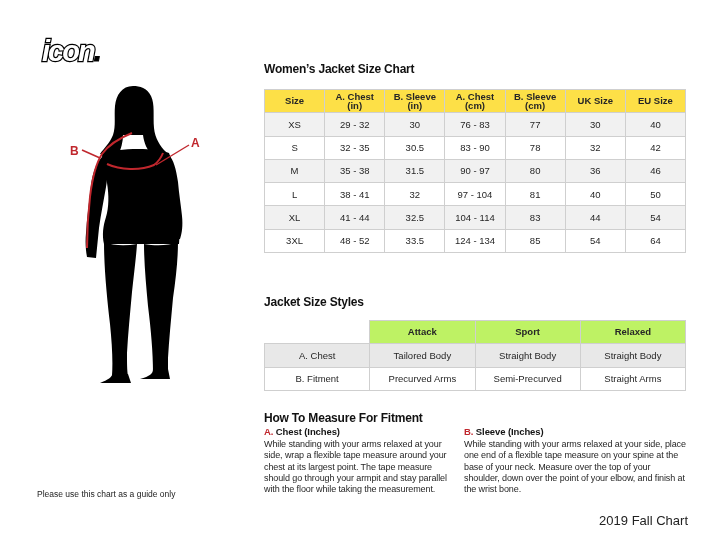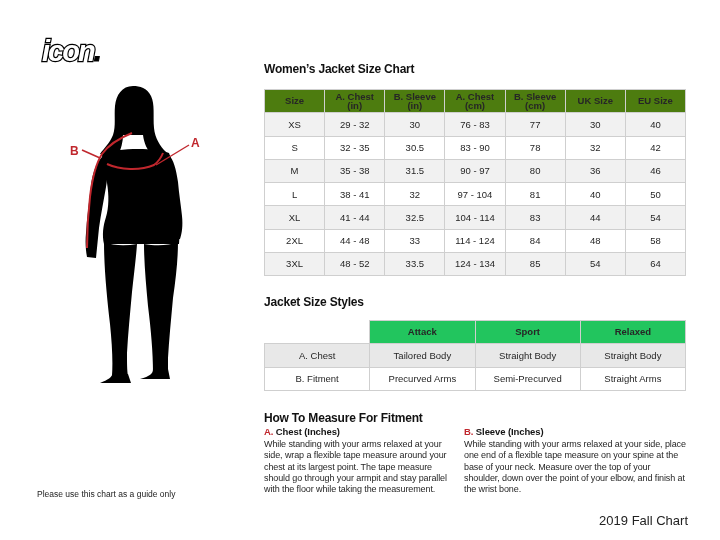--- a/index.html
+++ b/index.html
@@ -19,23 +19,23 @@
 
   .tbl-wrap { position:absolute; left:264px; width:422px; }
   .w-main   { top:89px; }
   .w-styles { top:320px; }
 
   table { border-collapse:collapse; table-layout:fixed; width:100%; }
   th,td {
     border:1px solid #cfcfcf; text-align:center; vertical-align:middle;
     height:22.3px; font-size:9.5px; padding:0 2px; color:#262626; line-height:1;
   }
-  th { background:#4d7c0f; font-weight:700; }
+  th { background:#fde047; font-weight:700; }
   .table-main tbody tr:nth-child(odd) td { background:#f1f1f1; }
-  .table-styles th { background:#22c55e; }
+  .table-styles th { background:#bef264; }
   .table-styles th.blank { background:transparent; border:none; }
   .table-styles tbody tr:nth-child(odd) td { background:#e8e8e8; }
 
   
   .measure-cols { position:absolute; left:264px; top:426px; width:424px; display:flex; }
   .m-col-a { width:188px; margin-right:12px; }
   .m-col-b { width:224px; }
   .m-head { font-size:9.5px; font-weight:700; color:#151515; margin-bottom:2px; letter-spacing:-0.1px; }
   .m-label { color:#c0272d; }
   .m-body { font-size:9px; line-height:11.3px; color:#262626; letter-spacing:-0.1px; }
@@ -139,29 +139,20 @@
         <tr>
           <td>XL</td>
           <td>41 - 44</td>
           <td>32.5</td>
           <td>104 - 114</td>
           <td>83</td>
           <td>44</td>
           <td>54</td>
         </tr>
         <tr>
-          <td>2XL</td>
-          <td>44 - 48</td>
-          <td>33</td>
-          <td>114 - 124</td>
-          <td>84</td>
-          <td>48</td>
-          <td>58</td>
-        </tr>
-        <tr>
           <td>3XL</td>
           <td>48 - 52</td>
           <td>33.5</td>
           <td>124 - 134</td>
           <td>85</td>
           <td>54</td>
           <td>64</td>
         </tr>
       </tbody>
     </table>

